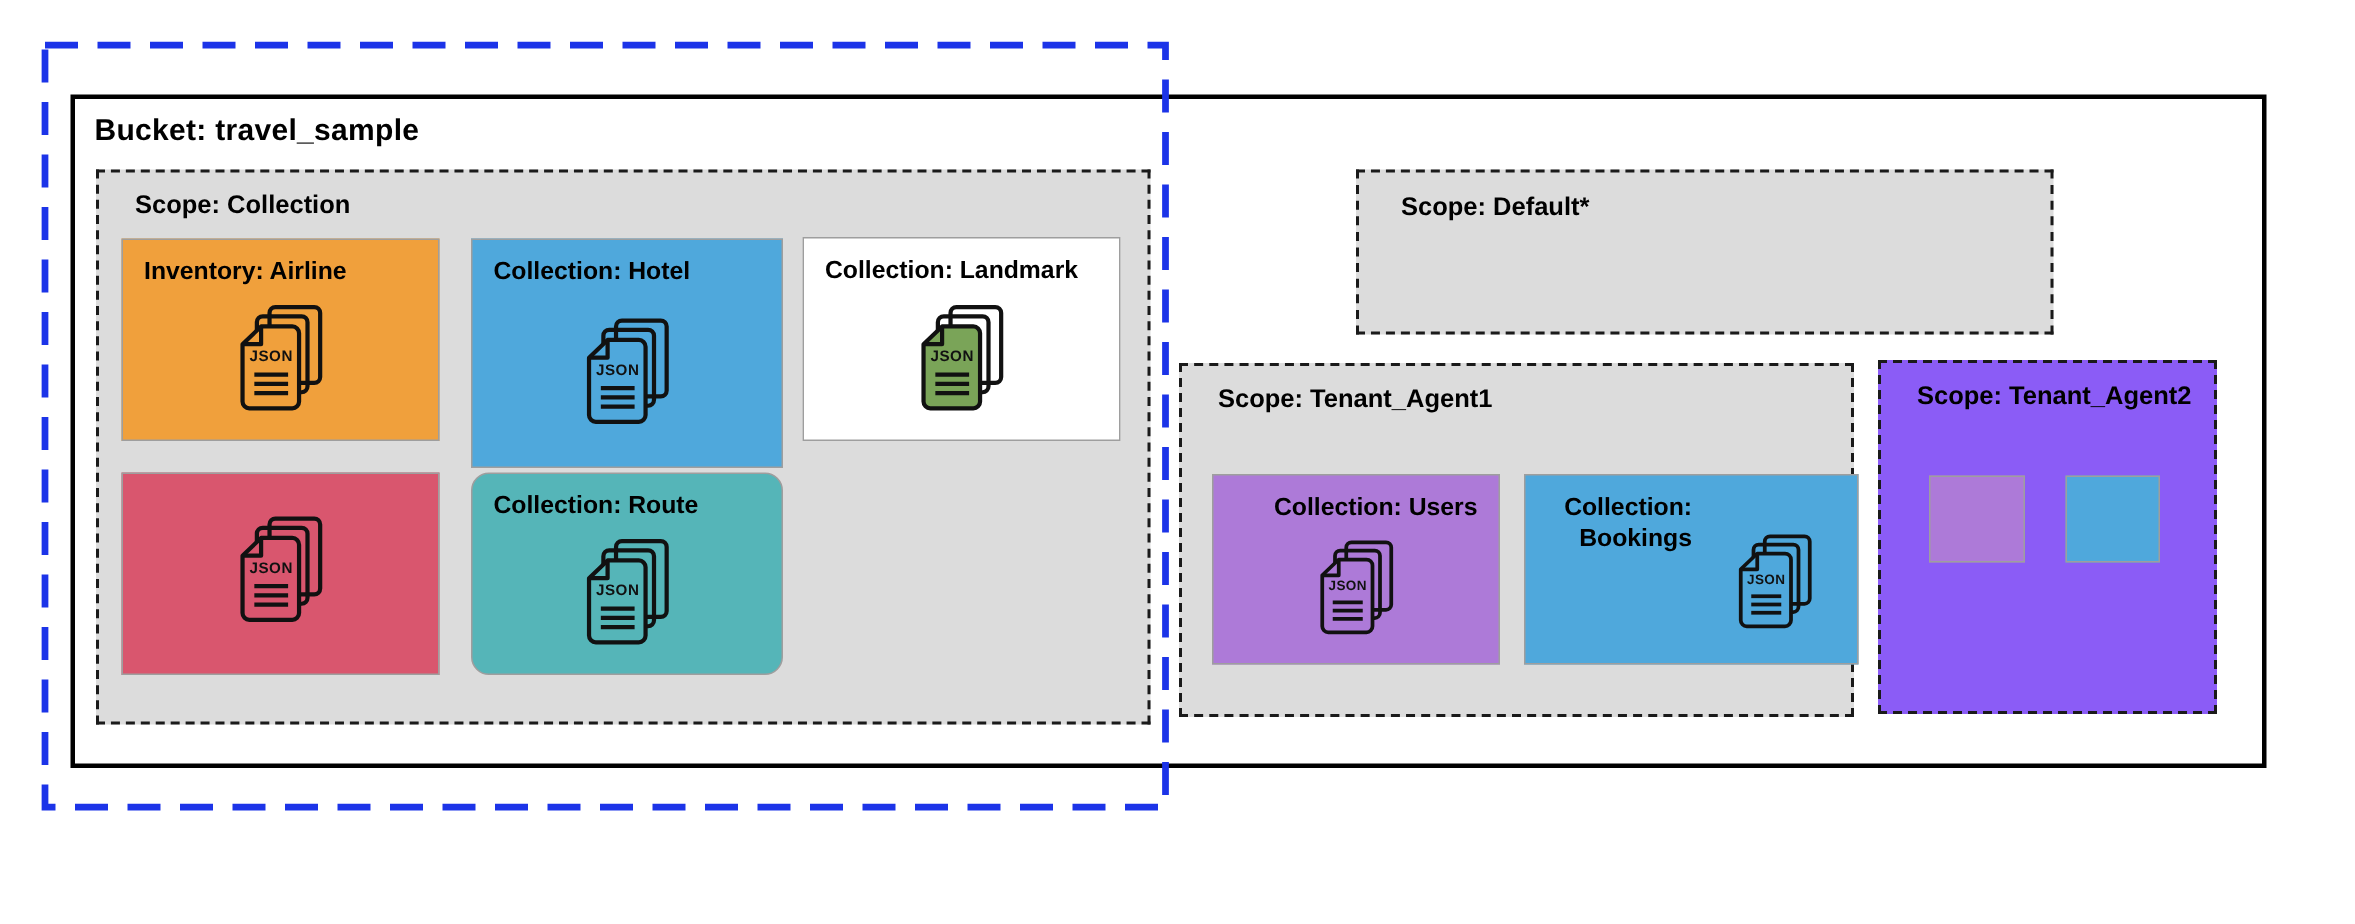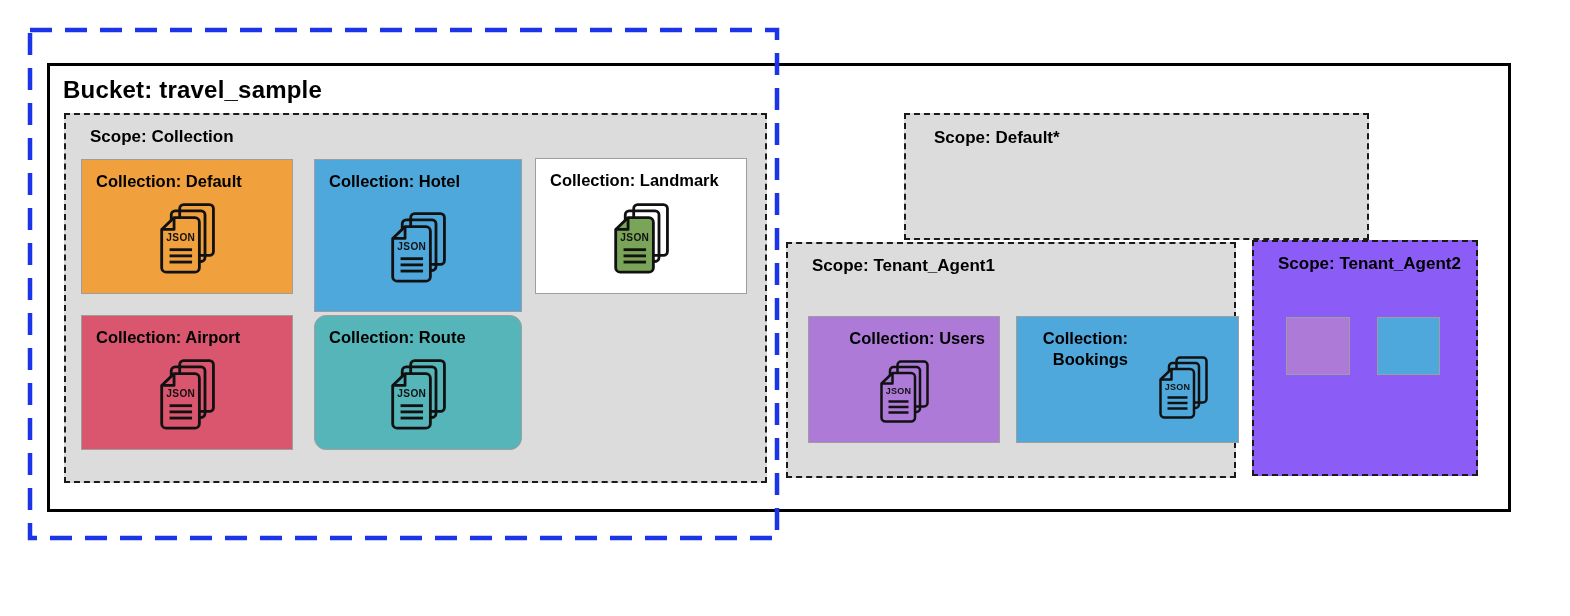--- a/index.html
+++ b/index.html
@@ -18,36 +18,36 @@
     position:absolute; z-index:10; pointer-events:none;
   }
 
   
   .bucket {
     left:47px; top:63px; width:1464px; height:449px;
     border:3px solid #000; background:#fff; position:absolute; z-index:1;
   }
   .bucket-title {
     position:absolute; left:13px; top:10px;
-    font-size:24px; font-weight:bold; letter-spacing:.2px;
+    font-size:20px; font-weight:bold; letter-spacing:.2px;
   }
 
   
   .scope {
     position:absolute;
     border:2px dashed #1a1a1a;
     background:#dcdcdc;
     z-index:2;
   }
   .scope-label {
     position:absolute; left:24px; top:12px;
     font-size:17px; font-weight:bold; white-space:nowrap;
   }
   .scope-inventory { left:64px;  top:113px; width:703px; height:370px; }
-  .scope-default   { left:904px; top:113px; width:465px; height:127px;  }
+  .scope-default   { left:904px; top:113px; width:465px; height:110px;  }
   .scope-tenant1   { left:786px; top:242px; width:450px; height:236px;text-align:right; }
   .scope-tenant2   { left:1252px;top:240px; width:226px; height:236px; }
 
   
   .collection {
     position:absolute;
     border:1px solid #9e9e9e;
     display:flex; flex-direction:column;
   }
   .collection-label {
@@ -86,21 +86,21 @@
 <body>
 
 <div class="bucket">
   <div class="bucket-title">Bucket: travel_sample</div>
 </div>
 
 <div class="scope scope-inventory" style="background-color: rgb(220, 220, 220); --cbg: #dcdcdc;">
   <div class="scope-label">Scope: Collection</div>
 
   <div class="collection c-airline" style="background-color: rgb(240, 160, 60); --cbg: #f0a03c;">
-    <div class="collection-label">Collection: Default</div>
+    <div class="collection-label">Inventory: Airline</div>
     <div class="icon-wrap">
       <svg class="doc-icon" width="66" height="72" viewBox="0 0 56 64">
         <rect class="stroke" x="21.5" y="1.5" width="30" height="45" rx="3.5"></rect>
         <rect class="stroke" x="14" y="7" width="30" height="45" rx="3.5"></rect>
         <path class="doc-front" d="M16.5,13 H35 a4,4 0 0 1 4,4 V57.5 a4,4 0 0 1 -4,4 H9.5 a4,4 0 0 1 -4,-4 V23.5 Z"></path>
         <path class="stroke" d="M5.5,23.5 H16.5 V13"></path>
         <text x="22.5" y="33.5" text-anchor="middle">JSON</text>
         <line class="stroke" x1="12.5" y1="41.5" x2="32.5" y2="41.5"></line>
         <line class="stroke" x1="12.5" y1="47" x2="32.5" y2="47"></line>
         <line class="stroke" x1="12.5" y1="52.5" x2="32.5" y2="52.5"></line>
@@ -134,21 +134,20 @@
         <path class="stroke" d="M5.5,23.5 H16.5 V13"></path>
         <text x="22.5" y="33.5" text-anchor="middle">JSON</text>
         <line class="stroke" x1="12.5" y1="41.5" x2="32.5" y2="41.5"></line>
         <line class="stroke" x1="12.5" y1="47" x2="32.5" y2="47"></line>
         <line class="stroke" x1="12.5" y1="52.5" x2="32.5" y2="52.5"></line>
       </svg>
     </div>
   </div>
 
   <div class="collection c-airport" style="background-color: rgb(217, 86, 110); --cbg: #d9566e;">
-    <div class="collection-label">Collection: Airport</div>
     <div class="icon-wrap">
       <svg class="doc-icon" width="66" height="72" viewBox="0 0 56 64">
         <rect class="stroke" x="21.5" y="1.5" width="30" height="45" rx="3.5"></rect>
         <rect class="stroke" x="14" y="7" width="30" height="45" rx="3.5"></rect>
         <path class="doc-front" d="M16.5,13 H35 a4,4 0 0 1 4,4 V57.5 a4,4 0 0 1 -4,4 H9.5 a4,4 0 0 1 -4,-4 V23.5 Z"></path>
         <path class="stroke" d="M5.5,23.5 H16.5 V13"></path>
         <text x="22.5" y="33.5" text-anchor="middle">JSON</text>
         <line class="stroke" x1="12.5" y1="41.5" x2="32.5" y2="41.5"></line>
         <line class="stroke" x1="12.5" y1="47" x2="32.5" y2="47"></line>
         <line class="stroke" x1="12.5" y1="52.5" x2="32.5" y2="52.5"></line>

